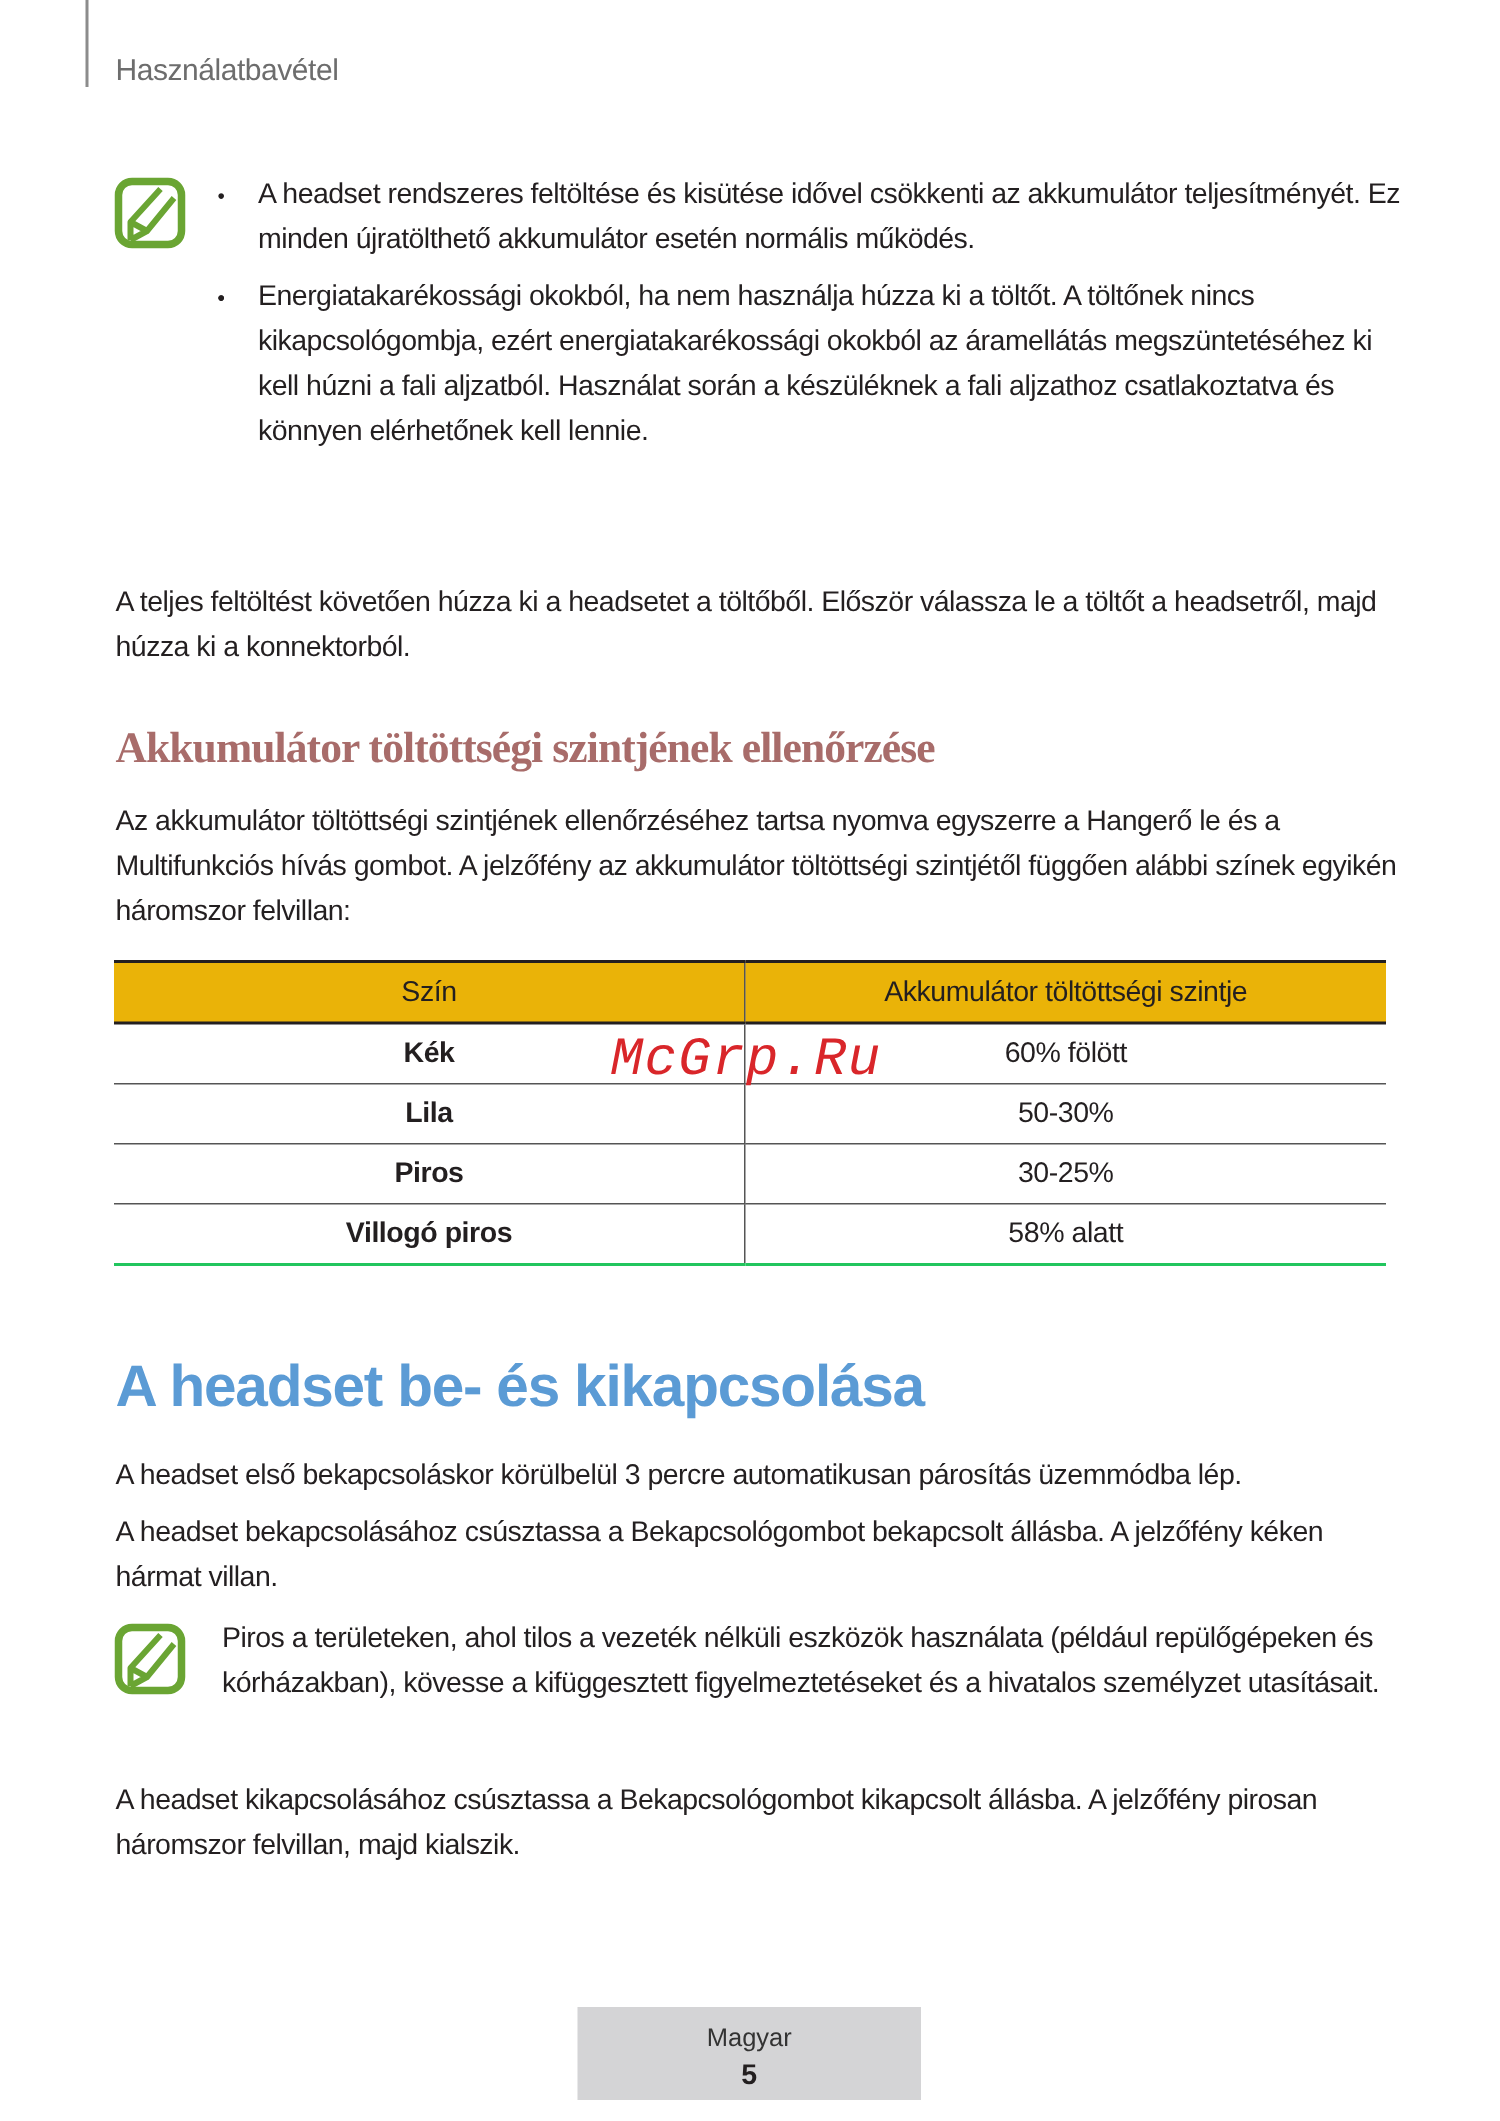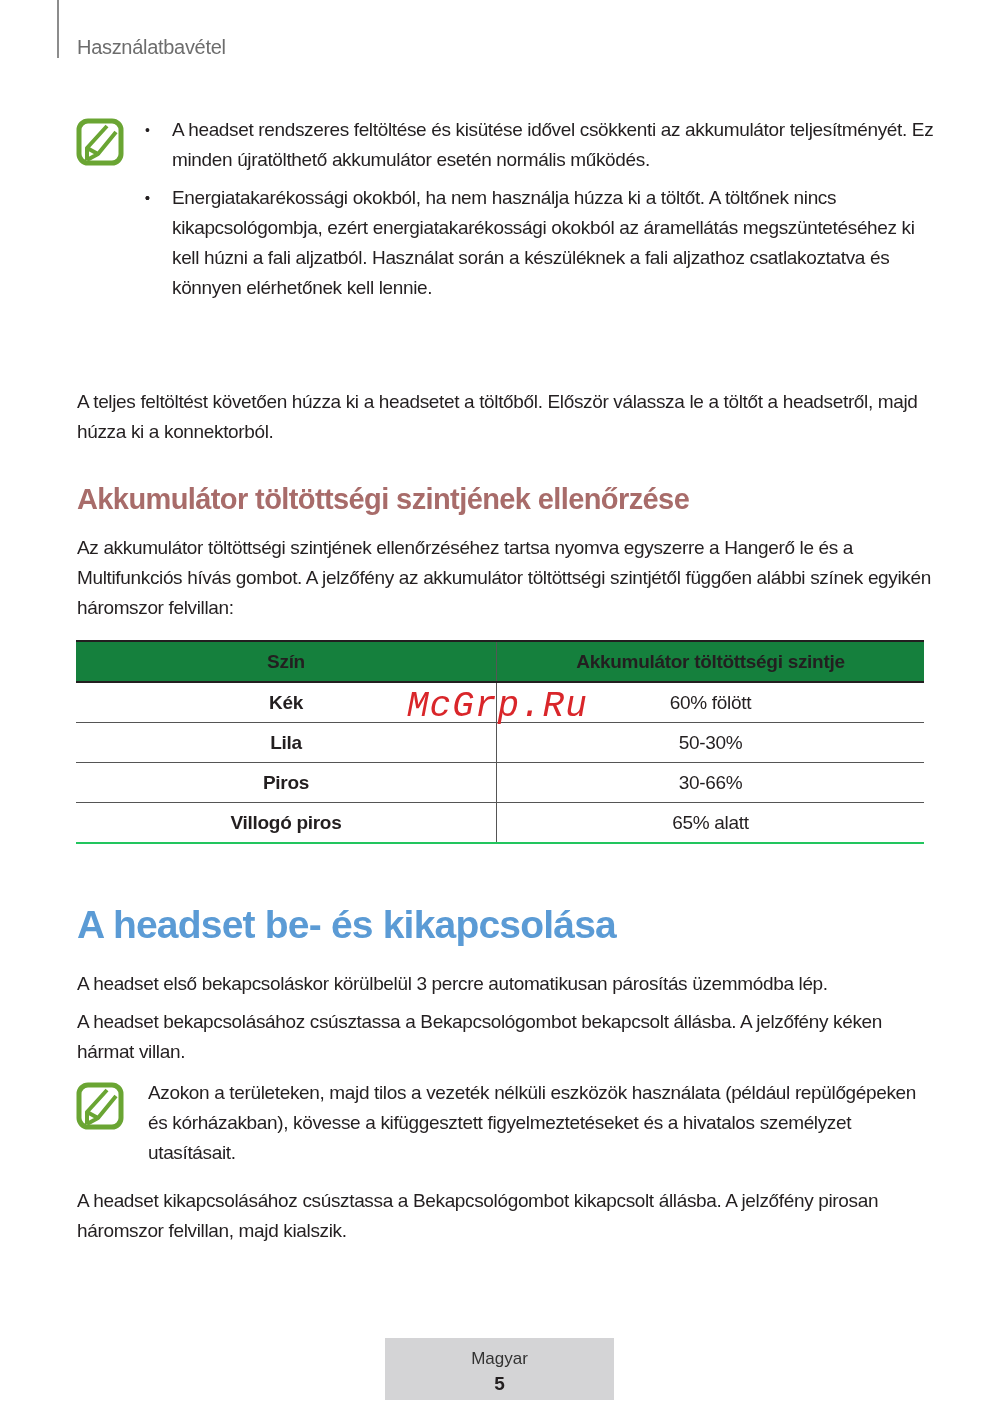--- a/index.html
+++ b/index.html
@@ -11,25 +11,25 @@
   .header-title { position: absolute; left: 77px; top: 36px; font-size: 20px; color: #6d6d6d; letter-spacing: -0.3px; }
 
   .note-icon { position: absolute; left: 76px; width: 48px; height: 48px; }
 
   .bullets { position: absolute; left: 145px; top: 115px; width: 790px; margin: 0; padding: 0; list-style: none; }
   .bullets li { position: relative; padding-left: 27px; font-size: 19px; line-height: 30px; margin-bottom: 8px; letter-spacing: -0.35px; }
   .bullets li .dot { position: absolute; left: 0; top: 0; font-size: 14px; color: #231f20; }
 
   .para { position: absolute; left: 77px; width: 860px; font-size: 19px; line-height: 30px; margin: 0; letter-spacing: -0.35px; }
 
-  .h2 { position: absolute; left: 77px; top: 483px; font-size: 29px; font-weight: bold; color: #a86c6a; margin: 0; letter-spacing: -0.6px; }
+  .h2 { position: absolute; left: 77px; top: 483px; font-size: 29px; font-weight: bold; color: #a86c6a; margin: 0; letter-spacing: -0.6px; font-family: Liberation Serif, serif; }
   .h1 { position: absolute; left: 77px; top: 903px; font-size: 39px; font-weight: bold; color: #5b9bd5; margin: 0; letter-spacing: -0.8px; }
 
   table.battery { position: absolute; left: 76px; top: 640px; width: 848px; border-collapse: collapse; font-size: 19px; letter-spacing: -0.3px; }
-  table.battery th { background: #15803d; font-weight: bold; height: 37px; border-top: 2px solid #231f20; border-bottom: 2px solid #231f20; }
+  table.battery th { background: #eab308; font-weight: normal; height: 37px; border-top: 2px solid #231f20; border-bottom: 2px solid #231f20; }
   table.battery td { height: 37px; text-align: center; border-bottom: 1px solid #555; }
   table.battery tr:last-child td { border-bottom: 2px solid #22c55e; }
   table.battery th:first-child, table.battery td:first-child { width: 418px; border-right: 1px solid #555; }
   table.battery td.color-name { font-weight: bold; }
 
   .watermark { position: absolute; left: 407px; top: 686px; font-family: Liberation Mono, monospace; font-style: italic; font-size: 36px; color: #d9262a; letter-spacing: 1px; }
 
   .note2-text { position: absolute; left: 148px; top: 1078px; width: 780px; font-size: 19px; line-height: 30px; margin: 0; letter-spacing: -0.35px; }
 
   .footer { position: absolute; left: 385px; top: 1338px; width: 229px; height: 62px; background: #d4d4d6; text-align: center; }
@@ -70,41 +70,41 @@
     <tr>
       <td class="color-name">Kék</td>
       <td>60% fölött</td>
     </tr>
     <tr>
       <td class="color-name">Lila</td>
       <td>50-30%</td>
     </tr>
     <tr>
       <td class="color-name">Piros</td>
-      <td>30-66%</td>
+      <td>30-25%</td>
     </tr>
     <tr>
       <td class="color-name">Villogó piros</td>
-      <td>65% alatt</td>
+      <td>58% alatt</td>
     </tr>
   </tbody>
 </table>
 
 <div class="watermark">McGrp.Ru</div>
 
 <h1 class="h1">A headset be- és kikapcsolása</h1>
 
 <p class="para" style="top:969px">A headset első bekapcsoláskor körülbelül 3 percre automatikusan párosítás üzemmódba lép.</p>
 <p class="para" style="top:1007px; width:840px">A headset bekapcsolásához csúsztassa a Bekapcsológombot bekapcsolt állásba. A jelzőfény kéken hármat villan.</p>
 
 <svg class="note-icon" style="top:1082px" viewBox="0 0 48 48">
   <rect x="3" y="3" width="42" height="42" rx="9" ry="9" fill="none" stroke="#6aa533" stroke-width="5"></rect>
   <path d="M11 42 L11 30 L31 8 M11 30 L22 36 L40 14 M22 36 L11 42" fill="none" stroke="#6aa533" stroke-width="4" stroke-linejoin="round"></path>
 </svg>
 
-<p class="note2-text">Azokon a területeken, majd tilos a vezeték nélküli eszközök használata (például repülőgépeken és kórházakban), kövesse a kifüggesztett figyelmeztetéseket és a hivatalos személyzet utasításait.</p>
+<p class="note2-text">Piros a területeken, ahol tilos a vezeték nélküli eszközök használata (például repülőgépeken és kórházakban), kövesse a kifüggesztett figyelmeztetéseket és a hivatalos személyzet utasításait.</p>
 
 <p class="para" style="top:1186px; width:840px">A headset kikapcsolásához csúsztassa a Bekapcsológombot kikapcsolt állásba. A jelzőfény pirosan háromszor felvillan, majd kialszik.</p>
 
 <div class="footer">
   <span class="lang">Magyar</span>
   <span class="page">5</span>
 </div>
 
 </body></html>

